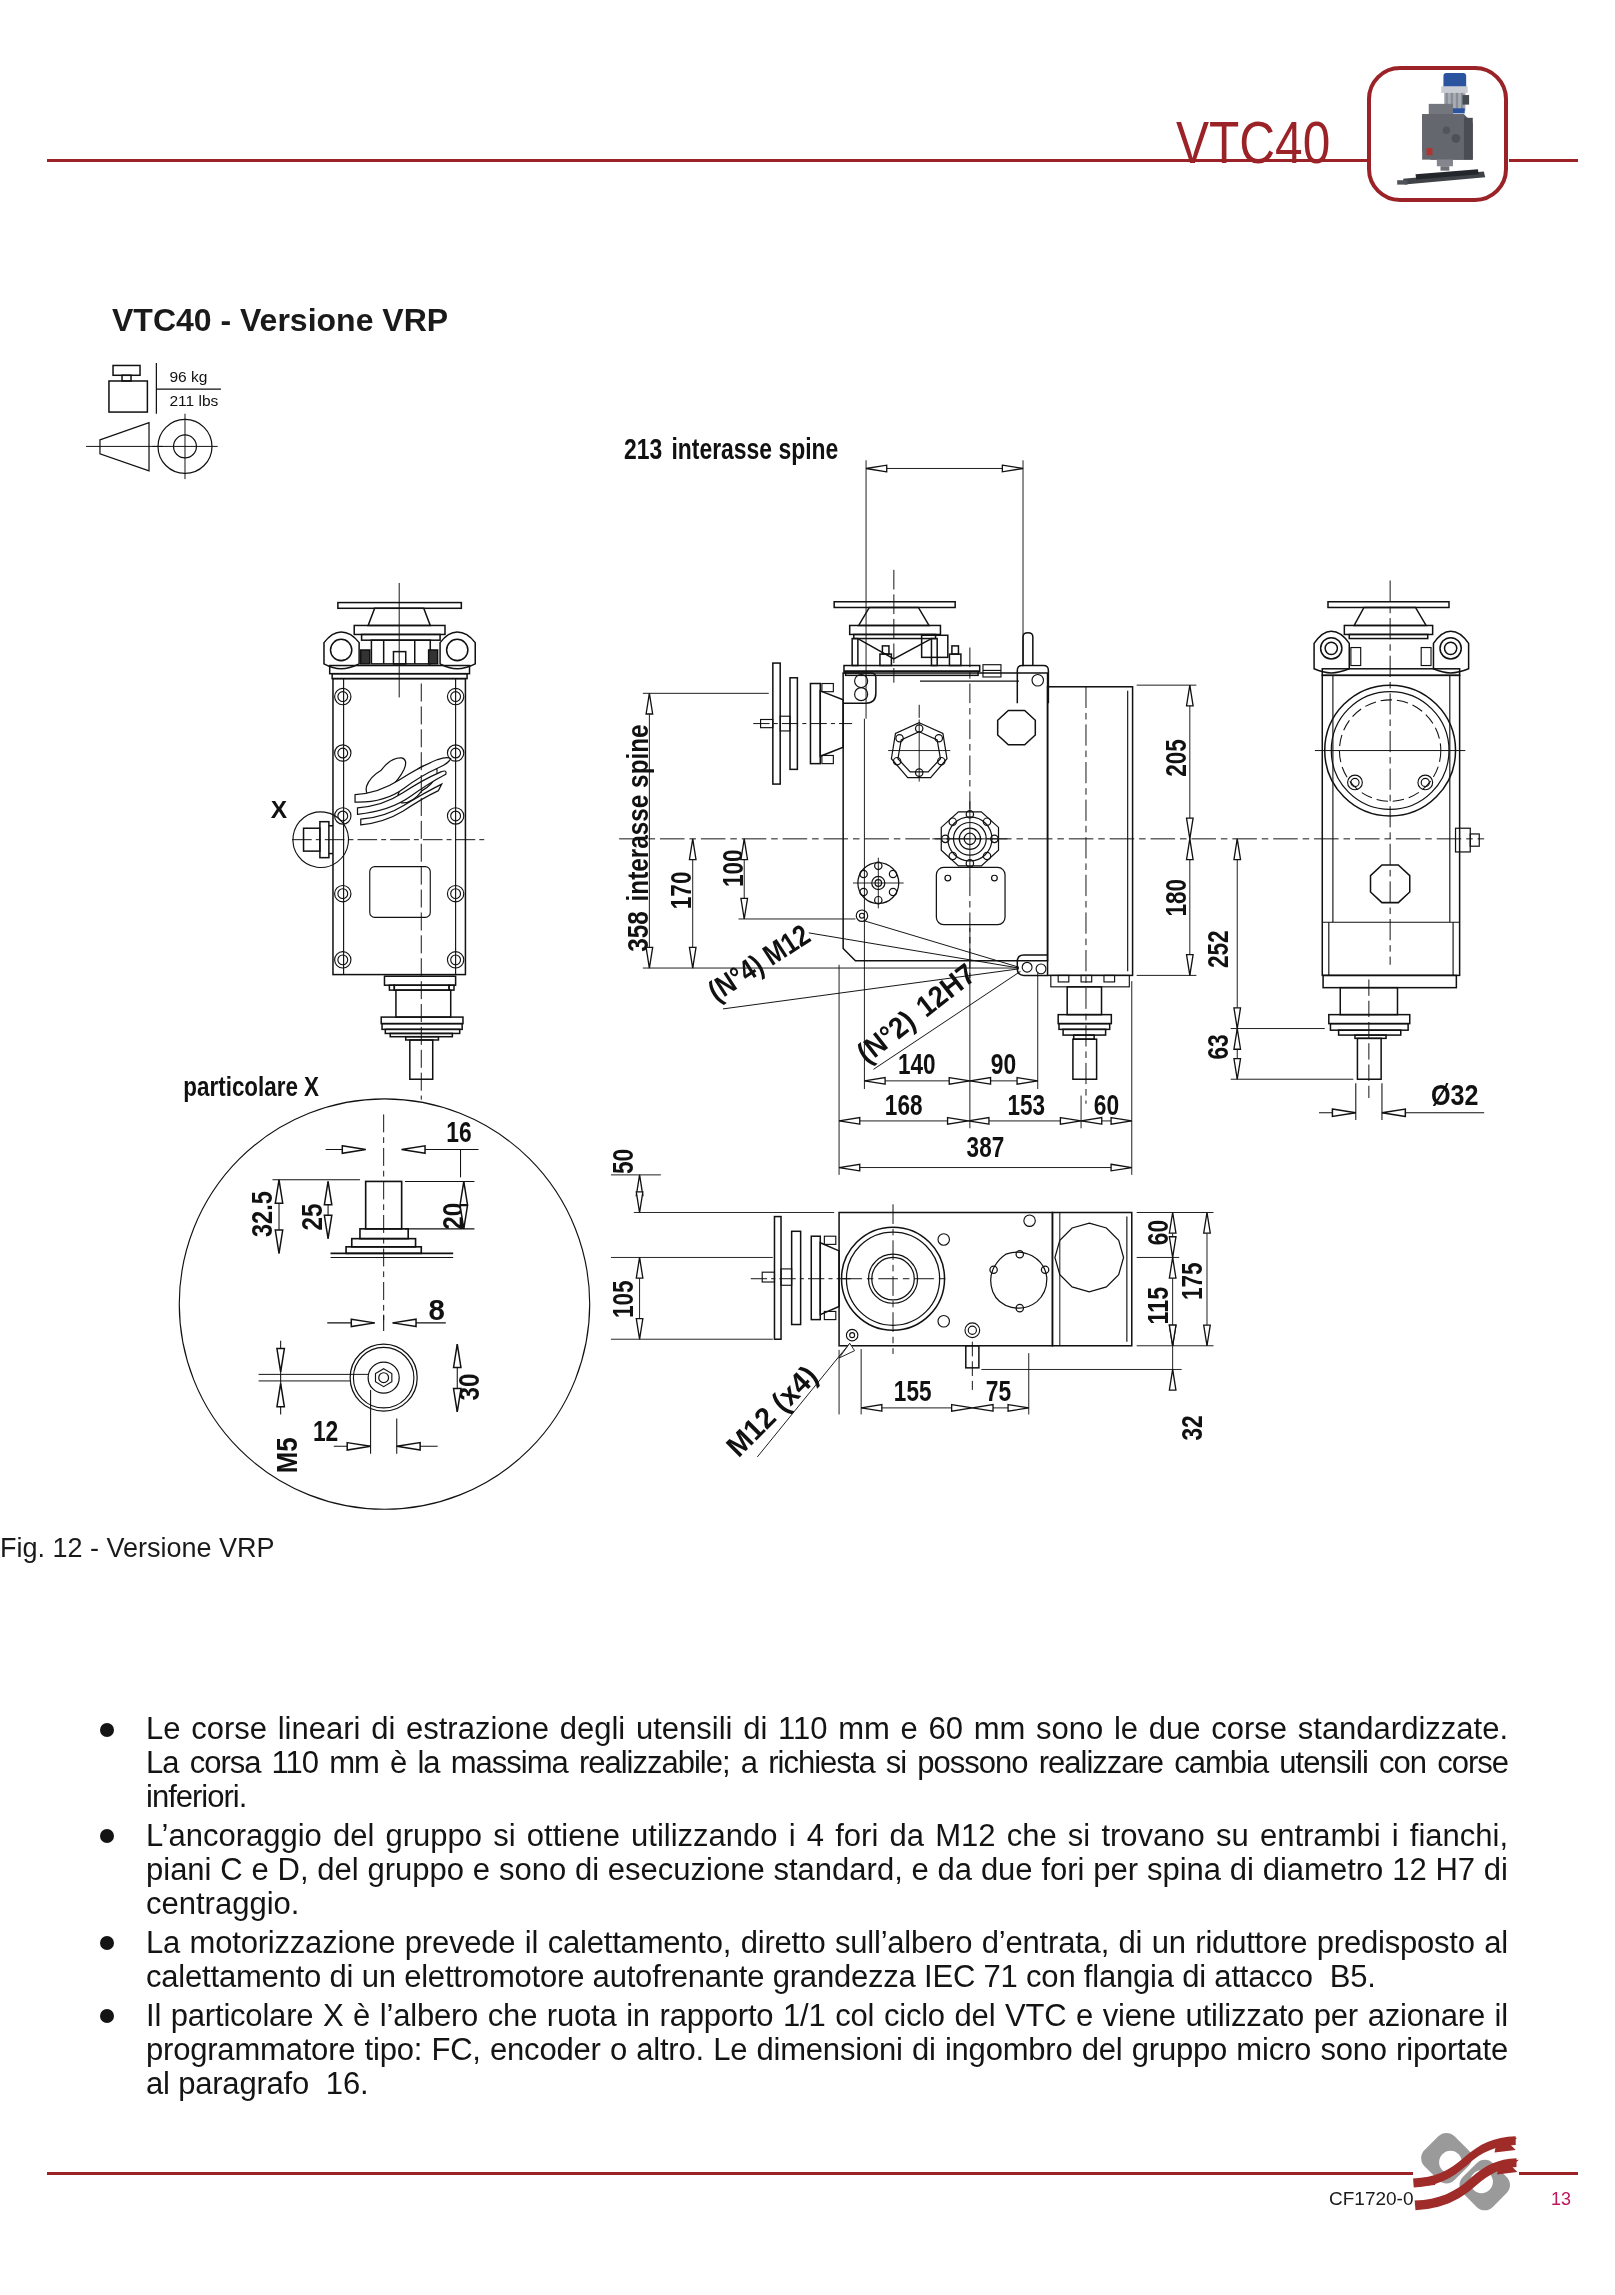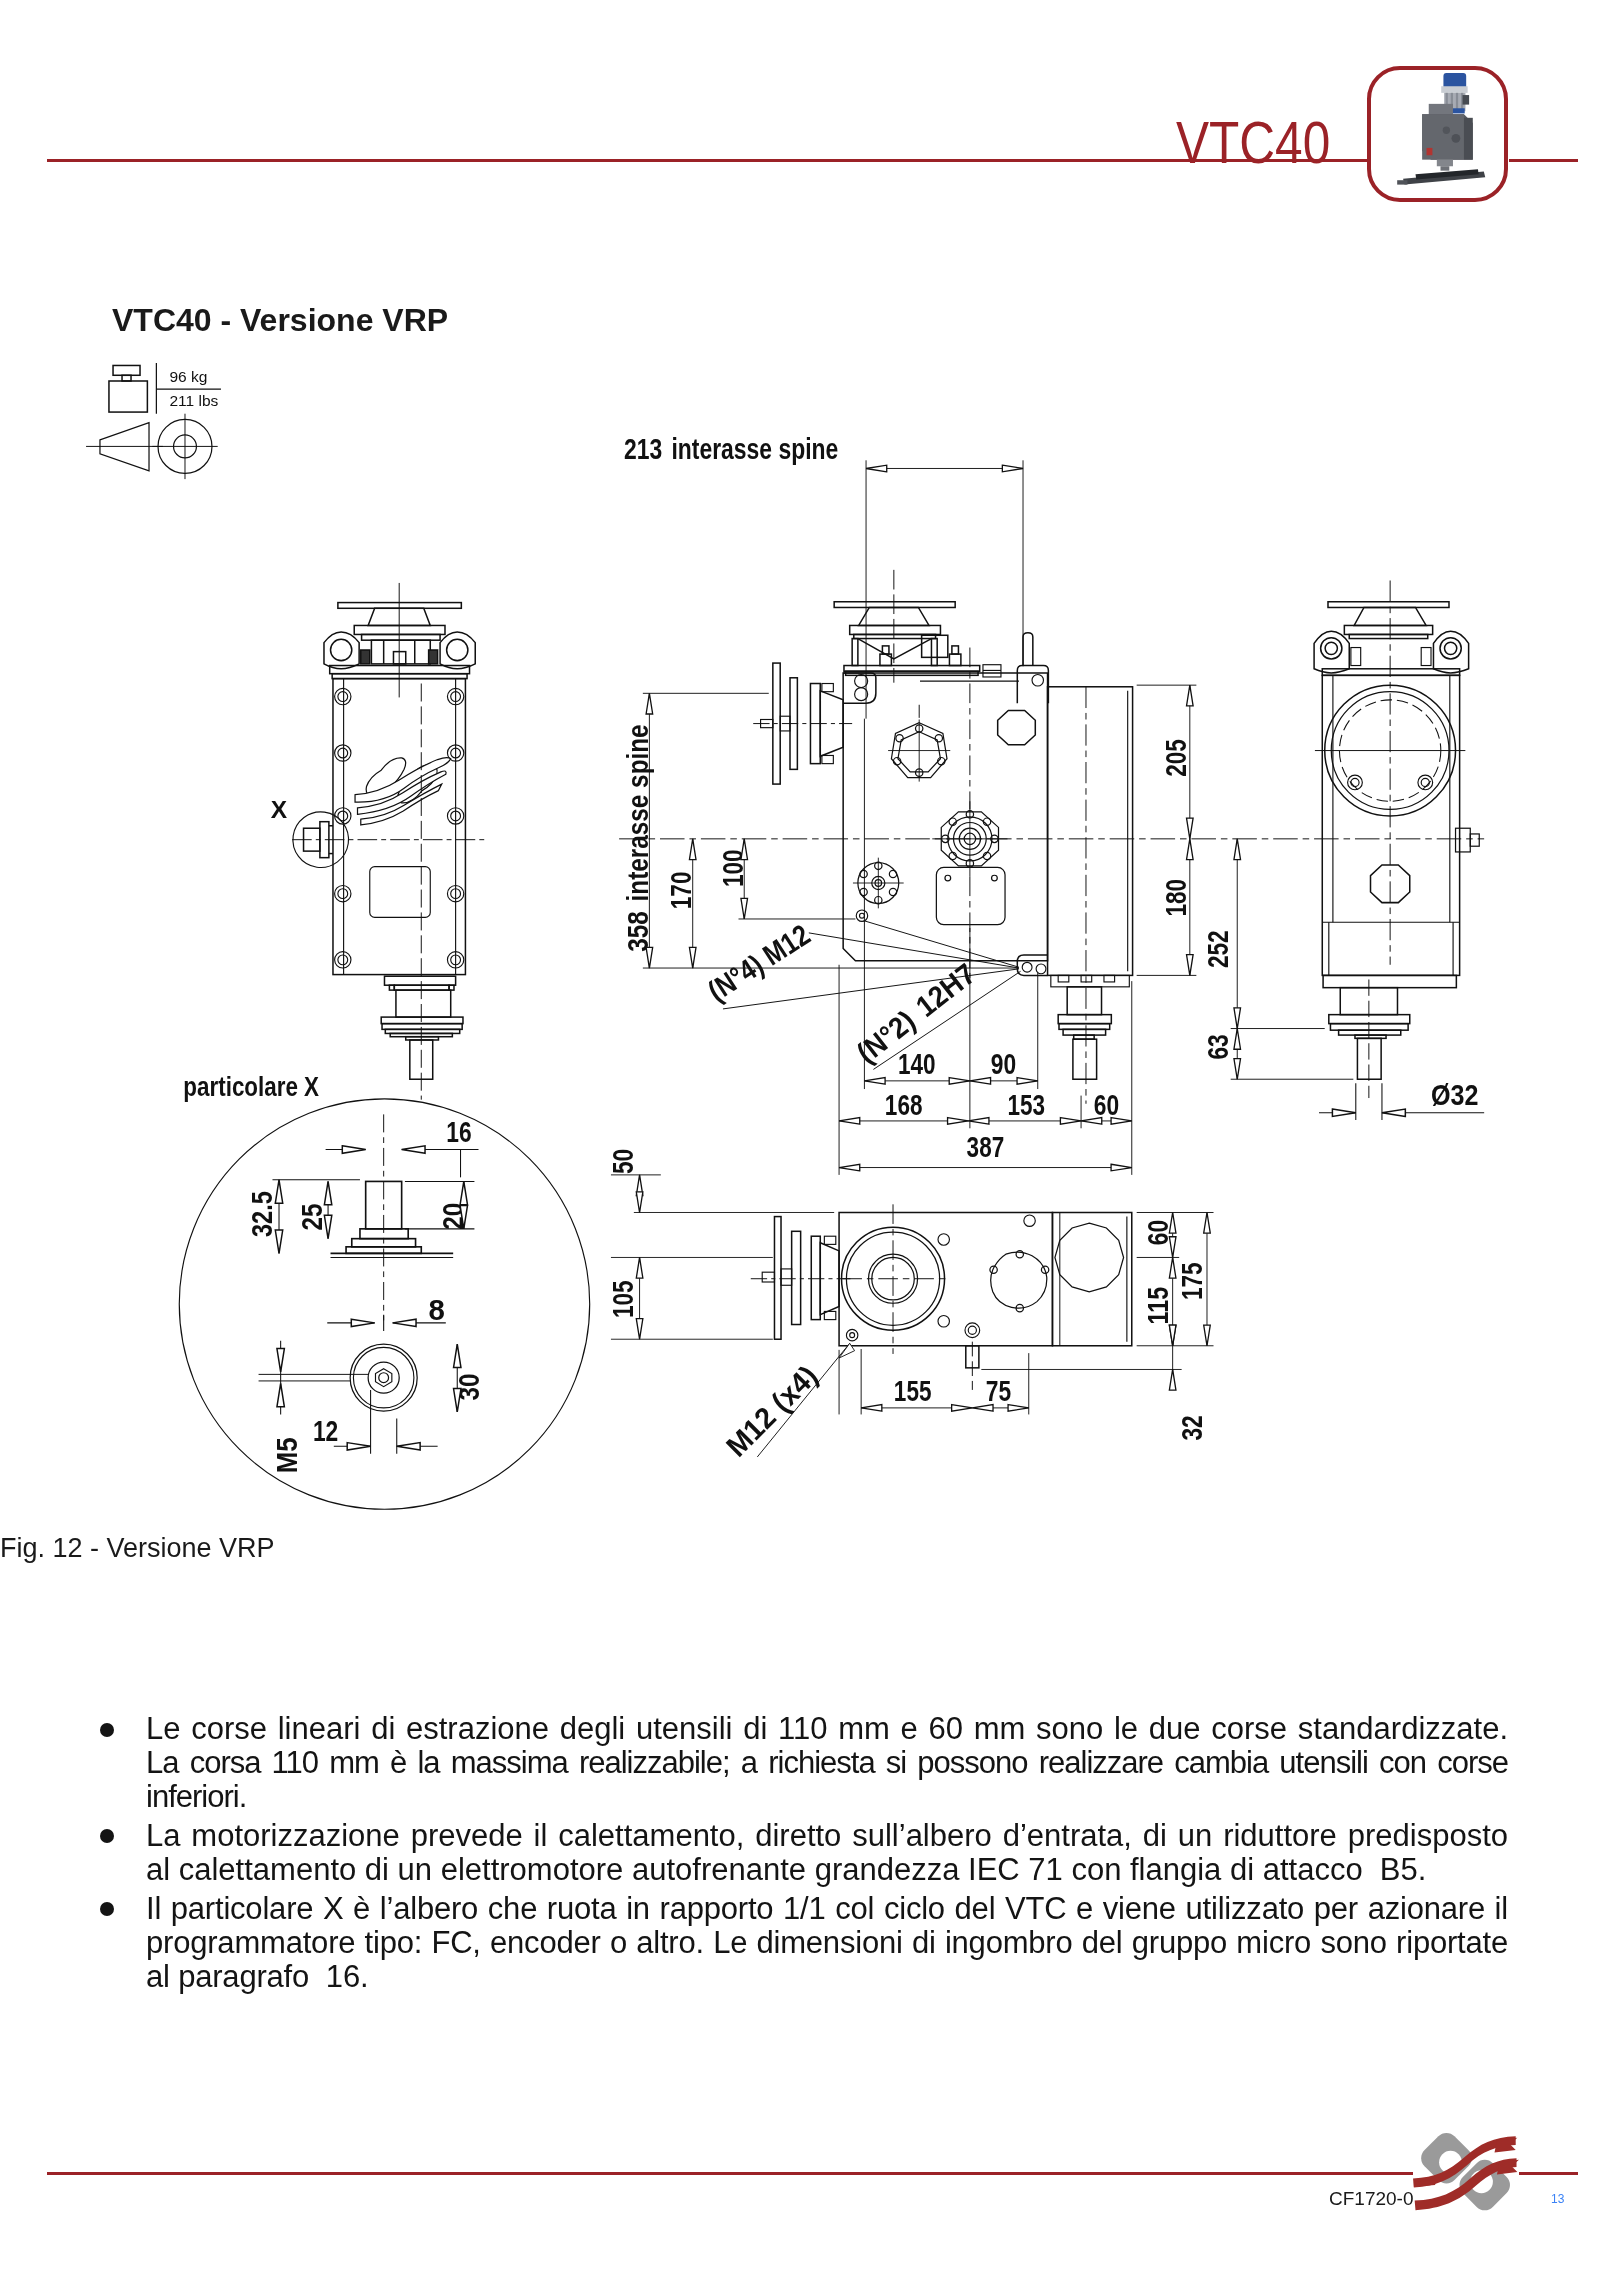--- a/index.html
+++ b/index.html
@@ -12,21 +12,21 @@
   #pg-title{left:112px;top:304px;font-size:32px;line-height:1;font-weight:700;color:#1a1a1a;}
   #caption{left:0px;top:1534px;width:1611px;line-height:29px;text-align:left;font-size:27px;color:#1a1a1a;}
   #bullets{left:95px;top:1712px;width:1413px;font-size:31px;line-height:34px;color:#141414;}
   #bullets li:nth-child(n+3){letter-spacing:-0.2px;}
   #bullets ul{margin:0;padding:0;list-style:none;}
   #bullets li{position:relative;padding-left:51px;text-align:justify;margin-bottom:4.9px;}
   #bullets li:before{content:"";position:absolute;left:4.9px;top:10.6px;width:14px;height:14px;border-radius:50%;background:#141414;}
   #ftr-line-l{left:47px;top:2172px;width:1366px;height:3.3px;background:#9b2227;}
   #ftr-line-r{left:1519px;top:2172px;width:59px;height:3.3px;background:#9b2227;}
   #ftr-code{left:1329px;top:2188px;font-size:19px;line-height:22px;color:#1a1a1a;text-align:right;}
-  #ftr-page{left:1551px;top:2190px;font-size:12px;line-height:19.6px;color:#3b82f6;}
+  #ftr-page{left:1551px;top:2190px;font-size:18px;line-height:19.6px;color:#be185d;}
 </style>
 </head>
 <body>
 
 <div class="abs" id="hdr-line-l"></div>
 
 <div class="abs" id="hdr-line-r"></div>
 
 <div class="abs" id="hdr-title">VTC40</div>
 
@@ -717,20 +717,21 @@
   </g>
 </svg>
 
 <div class="abs" id="caption">Fig. 12 - Versione VRP</div>
 
 <div class="abs" id="bullets">
     <ul>
 
 <li>Le corse lineari di estrazione degli utensili di 110 mm e 60 mm sono le due corse standardizzate. <span style="letter-spacing:-1px">La corsa 110 mm è la massima realizzabile; a richiesta si possono realizzare cambia utensili con corse inferiori.</span></li>
 
+<li style="word-spacing:-0.2px">L’ancoraggio del gruppo si ottiene utilizzando i 4 fori da M12 che si trovano su entrambi i fianchi, piani C e D, del gruppo e sono di esecuzione standard, e da due fori per spina di diametro 12 H7 di centraggio.</li>
 
 <li>La motorizzazione prevede il calettamento, diretto sull’albero d’entrata, di un riduttore predisposto al calettamento di un elettromotore autofrenante grandezza IEC 71 con flangia di attacco&nbsp; B5.</li>
 
 <li>Il particolare X è l’albero che ruota in rapporto 1/1 col ciclo del VTC e viene utilizzato per azionare il programmatore tipo: FC, encoder o altro. Le dimensioni di ingombro del gruppo micro sono riportate al paragrafo&nbsp; 16.</li>
 
 </ul>
   </div>
 
 <div class="abs" id="ftr-line-l"></div>
 

